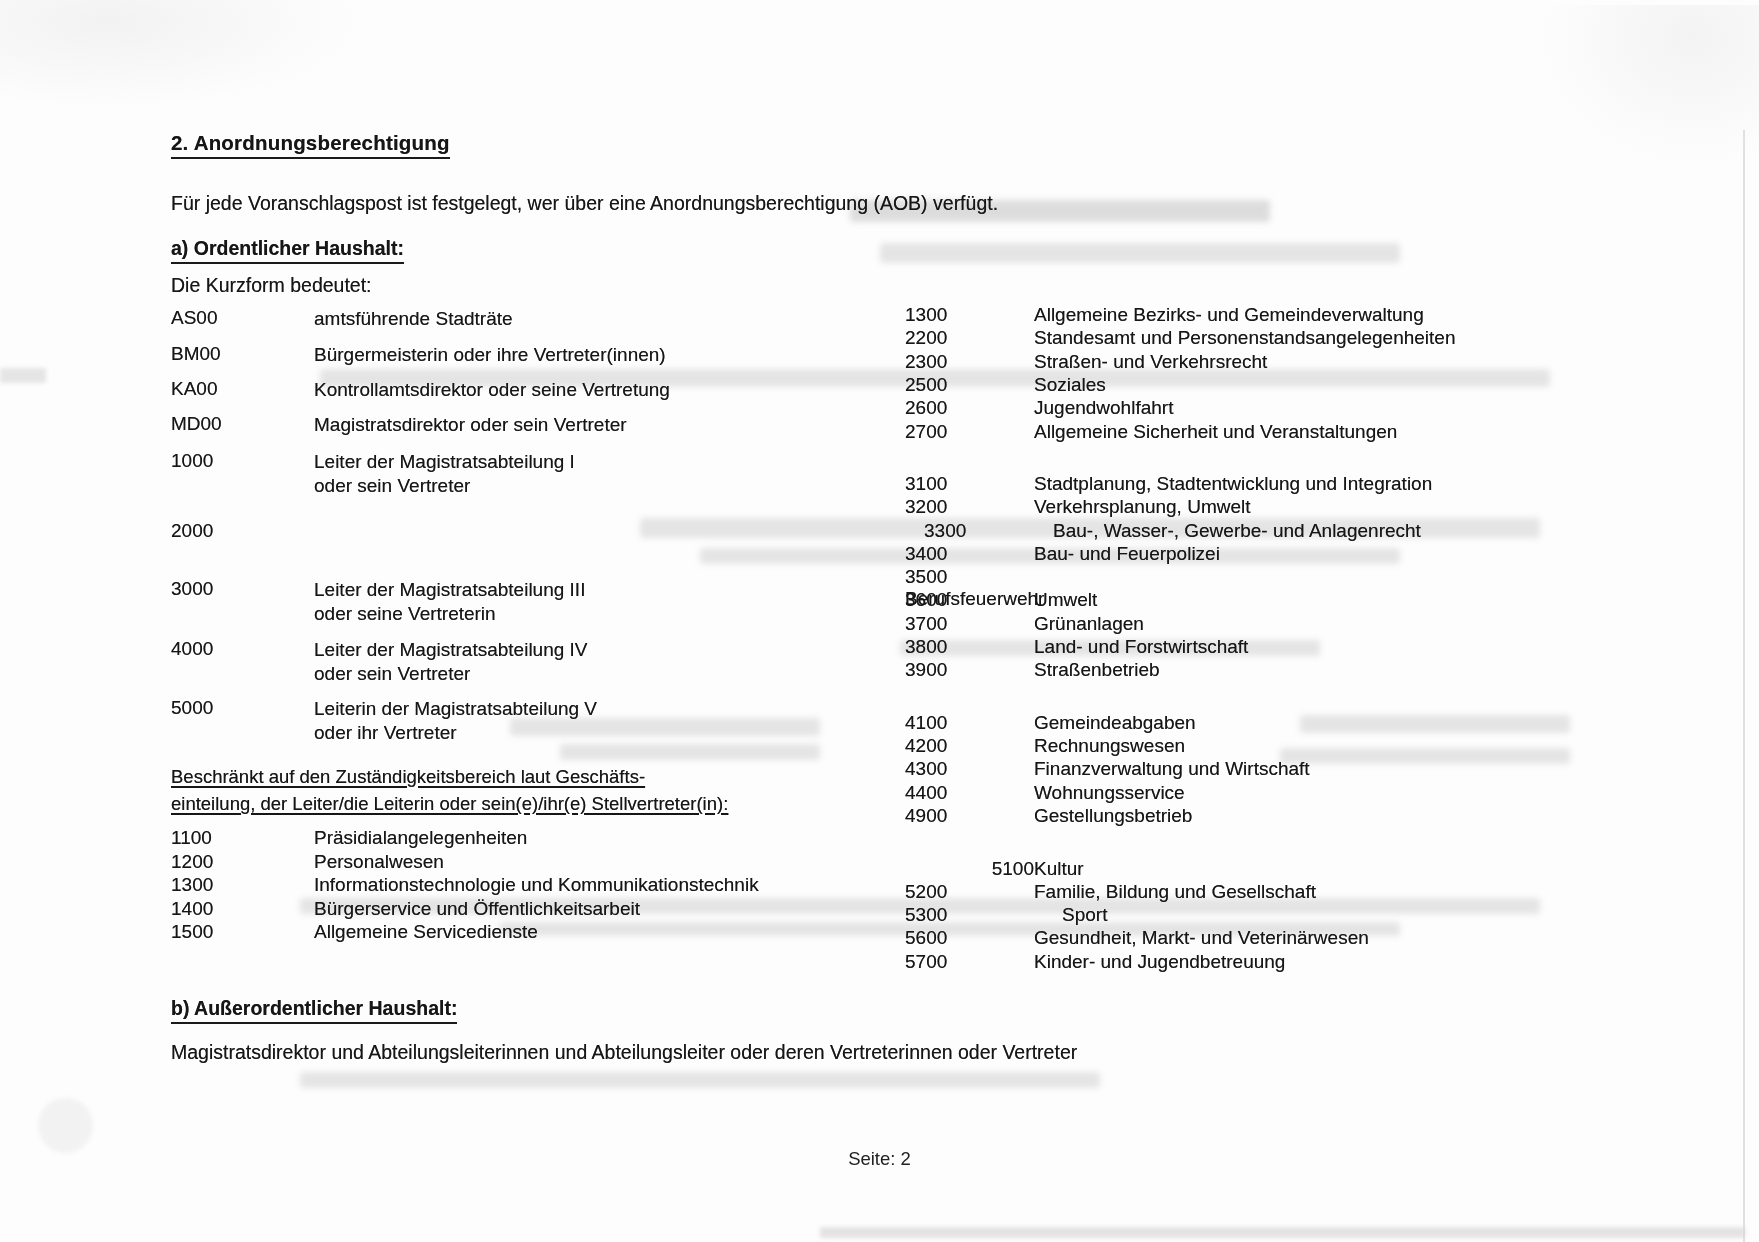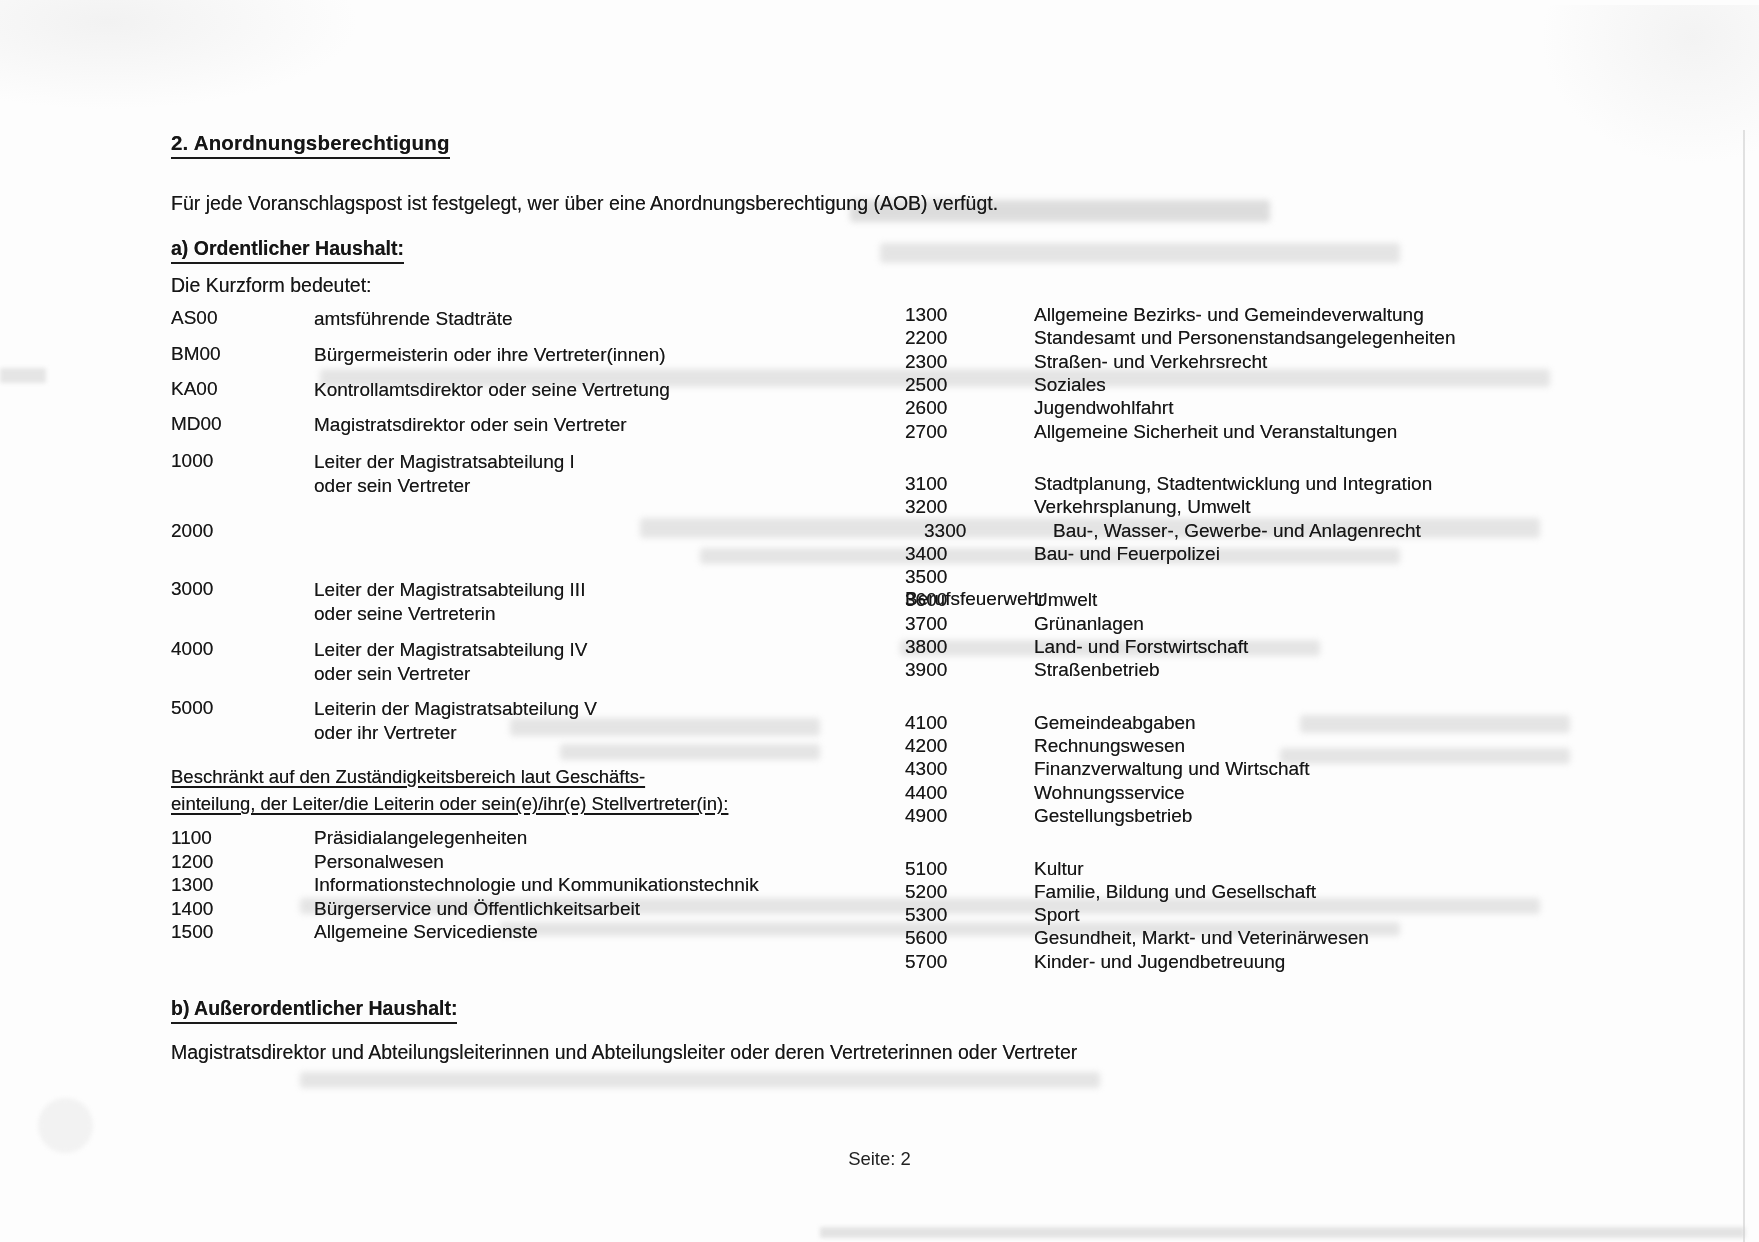--- a/index.html
+++ b/index.html
@@ -204,28 +204,28 @@
       </div>
       <div class="row" style="top: 782px; left: 905px;">
         <span class="code" style="width: 129px;">4400</span>
         <span class="lbl">Wohnungsservice</span>
       </div>
       <div class="row" style="top: 805px; left: 905px;">
         <span class="code" style="width: 129px;">4900</span>
         <span class="lbl">Gestellungsbetrieb</span>
       </div>
       <div class="row" style="top: 858px; left: 905px;">
-        <span class="code" style="width: 129px;">5100</span>
+        <span class="code" style="width: 129px; text-align: right;">5100</span>
         <span class="lbl">Kultur</span>
       </div>
       <div class="row" style="top: 881px; left: 905px;">
         <span class="code" style="width: 129px;">5200</span>
         <span class="lbl">Familie, Bildung und Gesellschaft</span>
       </div>
-      <div class="row" style="top: 904px; left: 905px;">
+      <div class="row" style="top: 904px; left: 905px; gap: 28px;">
         <span class="code" style="width: 129px;">5300</span>
         <span class="lbl">Sport</span>
       </div>
       <div class="row" style="top: 927px; left: 905px;">
         <span class="code" style="width: 129px;">5600</span>
         <span class="lbl">Gesundheit, Markt- und Veterinärwesen</span>
       </div>
       <div class="row" style="top: 951px; left: 905px;">
         <span class="code" style="width: 129px;">5700</span>
         <span class="lbl">Kinder- und Jugendbetreuung</span>

